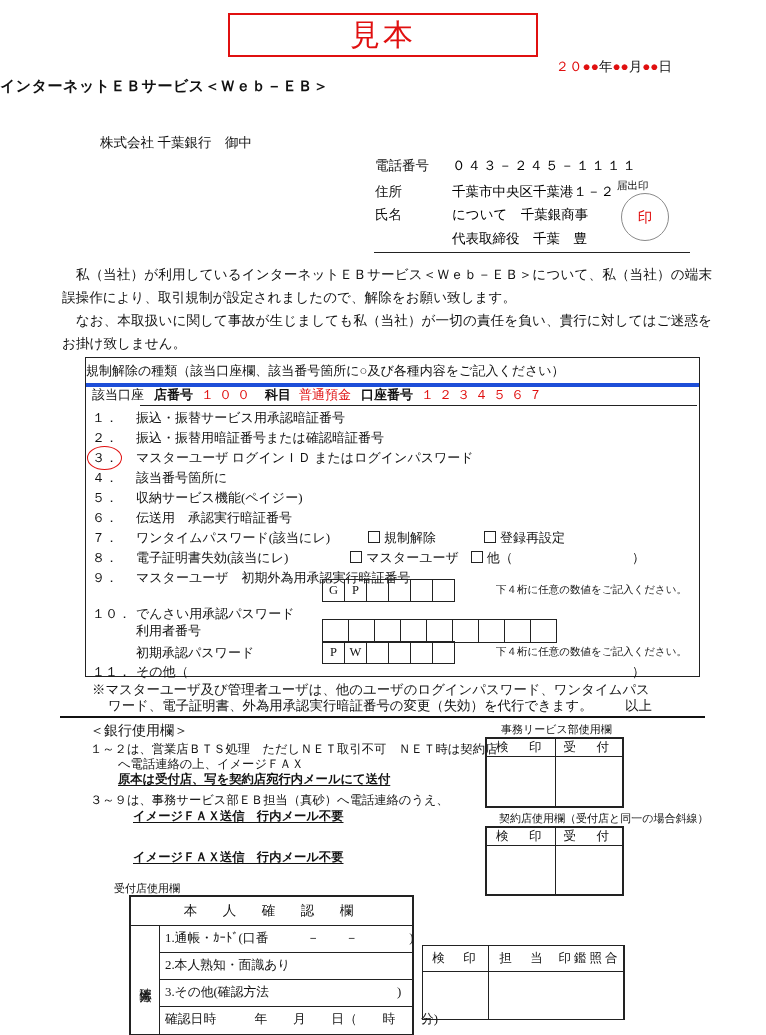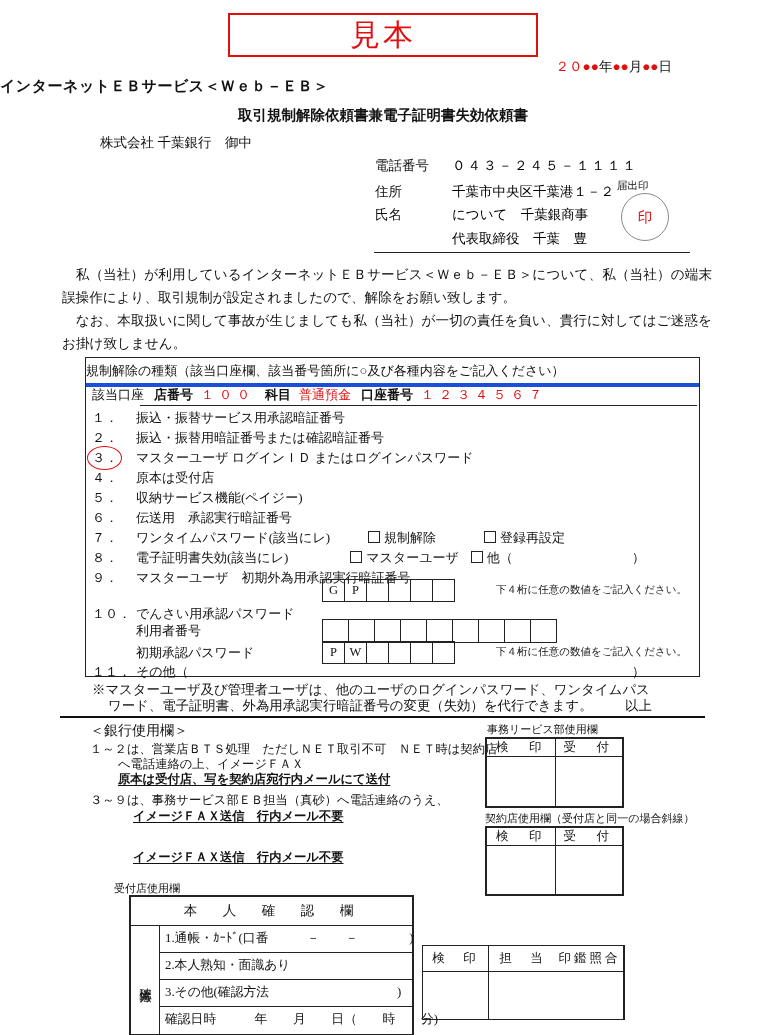--- a/index.html
+++ b/index.html
@@ -59,21 +59,21 @@
   .note-close{left:625px;top:697px;font-size:13.4px;}
   .hrline{left:60px;top:716px;width:645px;border-top:2px solid #111;}
 
   
   .bk{font-size:12.3px;}
   .bk-title{left:90px;top:722px;font-size:14px;}
   .bk-ul{font-family:"Liberation Sans",sans-serif;font-weight:bold;text-decoration:underline;
          text-underline-offset:2px;font-size:12.3px;}
 
   
-  .obox-label{font-size:11px;font-family:"Liberation Sans",sans-serif;}
+  .obox-label{font-size:11px;font-family:"Liberation Sans",sans-serif;margin-left:14px;}
   .obox{width:135px;border:2px solid #222;}
   .obox .hd{position:absolute;top:0;left:0;right:0;height:17px;border-bottom:1px solid #222;display:flex;}
   .obox .hd span{flex:1;text-align:center;font-size:12.5px;line-height:17px;letter-spacing:4px;}
   .obox .vline{position:absolute;top:0;bottom:0;left:50%;border-left:1px solid #222;}
 
   
   .recep-label{left:114px;top:881px;font-size:11px;font-family:"Liberation Sans",sans-serif;}
   .ptable{left:129px;top:895px;width:281px;height:137px;border:2px solid #222;}
   .pt-header{left:0;right:0;top:0;height:28px;border-bottom:1px solid #222;text-align:center;
              line-height:28px;font-size:13.5px;letter-spacing:6px;}
@@ -96,21 +96,20 @@
 
 <div class="page">
 
   <div class="abs mihon">
     <span>見本</span>
   </div>
 
   <div class="abs date"><span class="red">２０●●</span><span>年</span><span class="red">●●</span><span>月</span><span class="red">●●</span><span>日</span></div>
 
   <div class="abs title1 sans">インターネットＥＢサービス＜Ｗｅｂ－ＥＢ＞</div>
-  <div class="abs title2 sans">取引規制解除依頼書兼電子証明書失効依頼書</div>
 
   <div class="abs recipient">株式会社 千葉銀行　御中</div>
 
   <div class="abs c-label" style="top:157px">電話番号</div>
   <div class="abs c-value" style="top:157px;letter-spacing:2px">０４３－２４５－１１１１</div>
   <div class="abs c-label" style="top:183px">住所</div>
   <div class="abs c-value" style="top:183px">千葉市中央区千葉港１－２</div>
   <div class="abs c-label" style="top:206px">氏名</div>
   <div class="abs c-value" style="top:206px">について　千葉銀商事</div>
   <div class="abs c-value" style="top:230px">代表取締役　千葉　豊</div>
@@ -126,21 +125,21 @@
 
   <div class="abs rtable">
     <div class="abs rt-header">規制解除の種類（該当口座欄、該当番号箇所に○及び各種内容をご記入ください）</div>
 
     <div class="abs rt-account"><span>該当口座</span><b>店番号</b><span class="v">１００</span><b>科目</b><span class="v" style="letter-spacing:0">普通預金</span><b>口座番号</b><span class="v">１２３４５６７</span></div>
     <div class="abs rt-underline"></div>
 
     <div class="abs rt-item" style="top:50px"><span class="num">１．</span><span>振込・振替サービス用承認暗証番号</span></div>
     <div class="abs rt-item" style="top:70px"><span class="num">２．</span><span>振込・振替用暗証番号または確認暗証番号</span></div>
     <div class="abs rt-item" style="top:90px"><span class="num"><i class="ellipse"></i><span>３．</span></span><span>マスターユーザ ログインＩＤ またはログインパスワード</span></div>
-    <div class="abs rt-item" style="top:110px"><span class="num">４．</span><span>原本は受付店</span></div>
+    <div class="abs rt-item" style="top:110px"><span class="num">４．</span><span>該当番号箇所に</span></div>
     <div class="abs rt-item" style="top:130px"><span class="num">５．</span><span>収納サービス機能(ペイジー)</span></div>
     <div class="abs rt-item" style="top:150px"><span class="num">６．</span><span>伝送用　承認実行暗証番号</span></div>
     <div class="abs rt-item" style="top:170px"><span class="num">７．</span><span>ワンタイムパスワード(該当にレ)</span><span style="margin-left:38px"><i class="cbx"></i><span>規制解除</span></span><span style="margin-left:48px"><i class="cbx"></i><span>登録再設定</span></span></div>
     <div class="abs rt-item" style="top:190px"><span class="num">８．</span><span>電子証明書失効(該当にレ)</span><span style="margin-left:62px"><i class="cbx"></i><span>マスターユーザ</span></span><span style="margin-left:12px"><i class="cbx"></i><span>他（</span></span><span class="close-paren">）</span></div>
     <div class="abs rt-item" style="top:210px"><span class="num">９．</span><span>マスターユーザ　初期外為用承認実行暗証番号</span></div>
 
     <div class="abs cells" style="top:221px">
       <span class="cell">G</span>
         <span class="cell">P</span>
         <span class="cell"></span>

